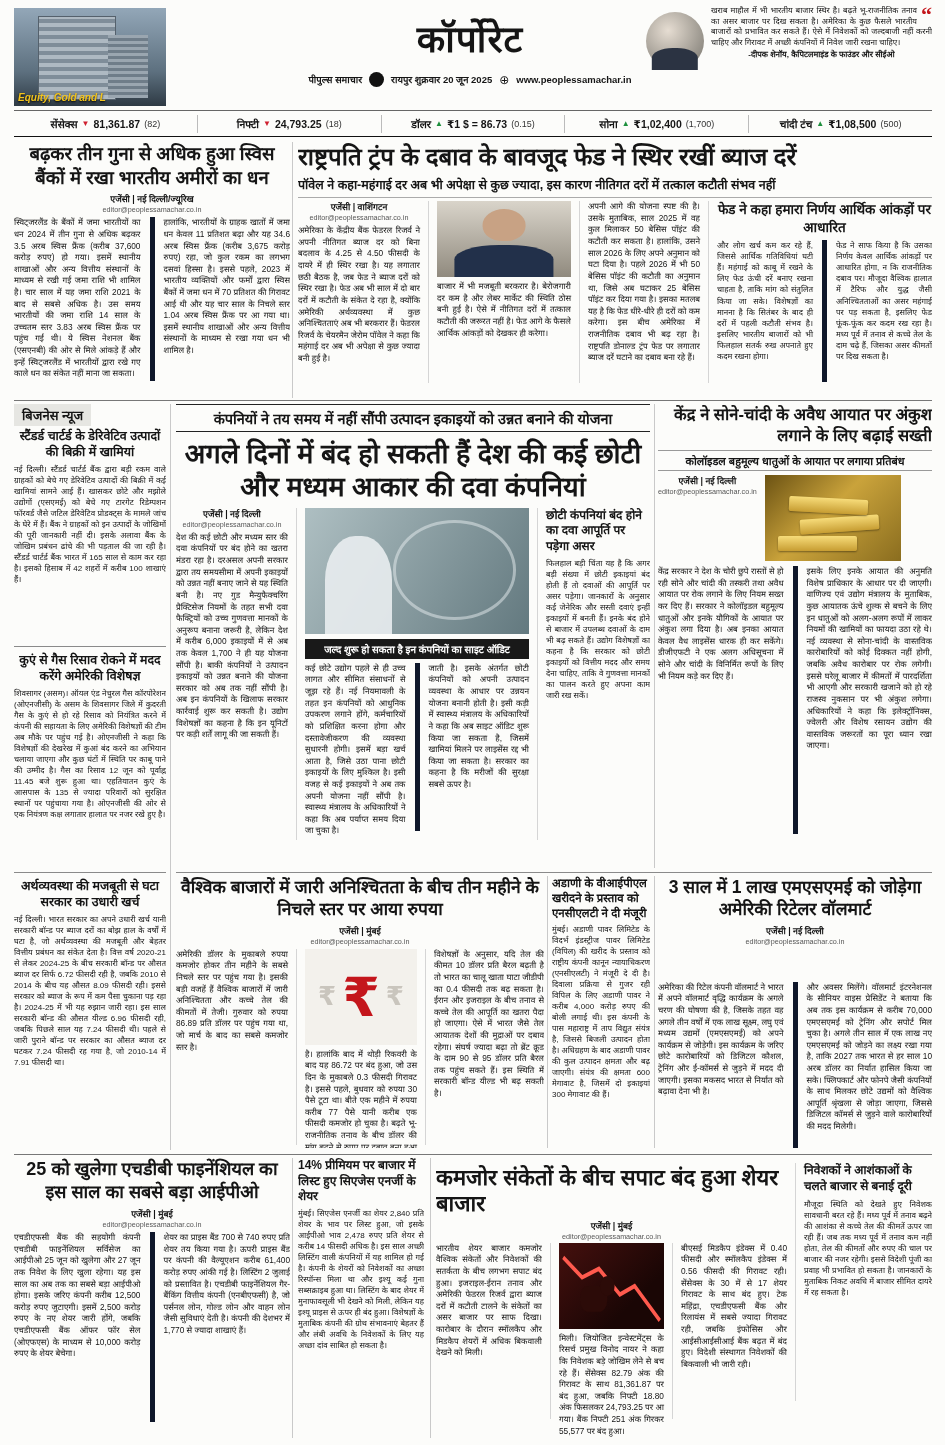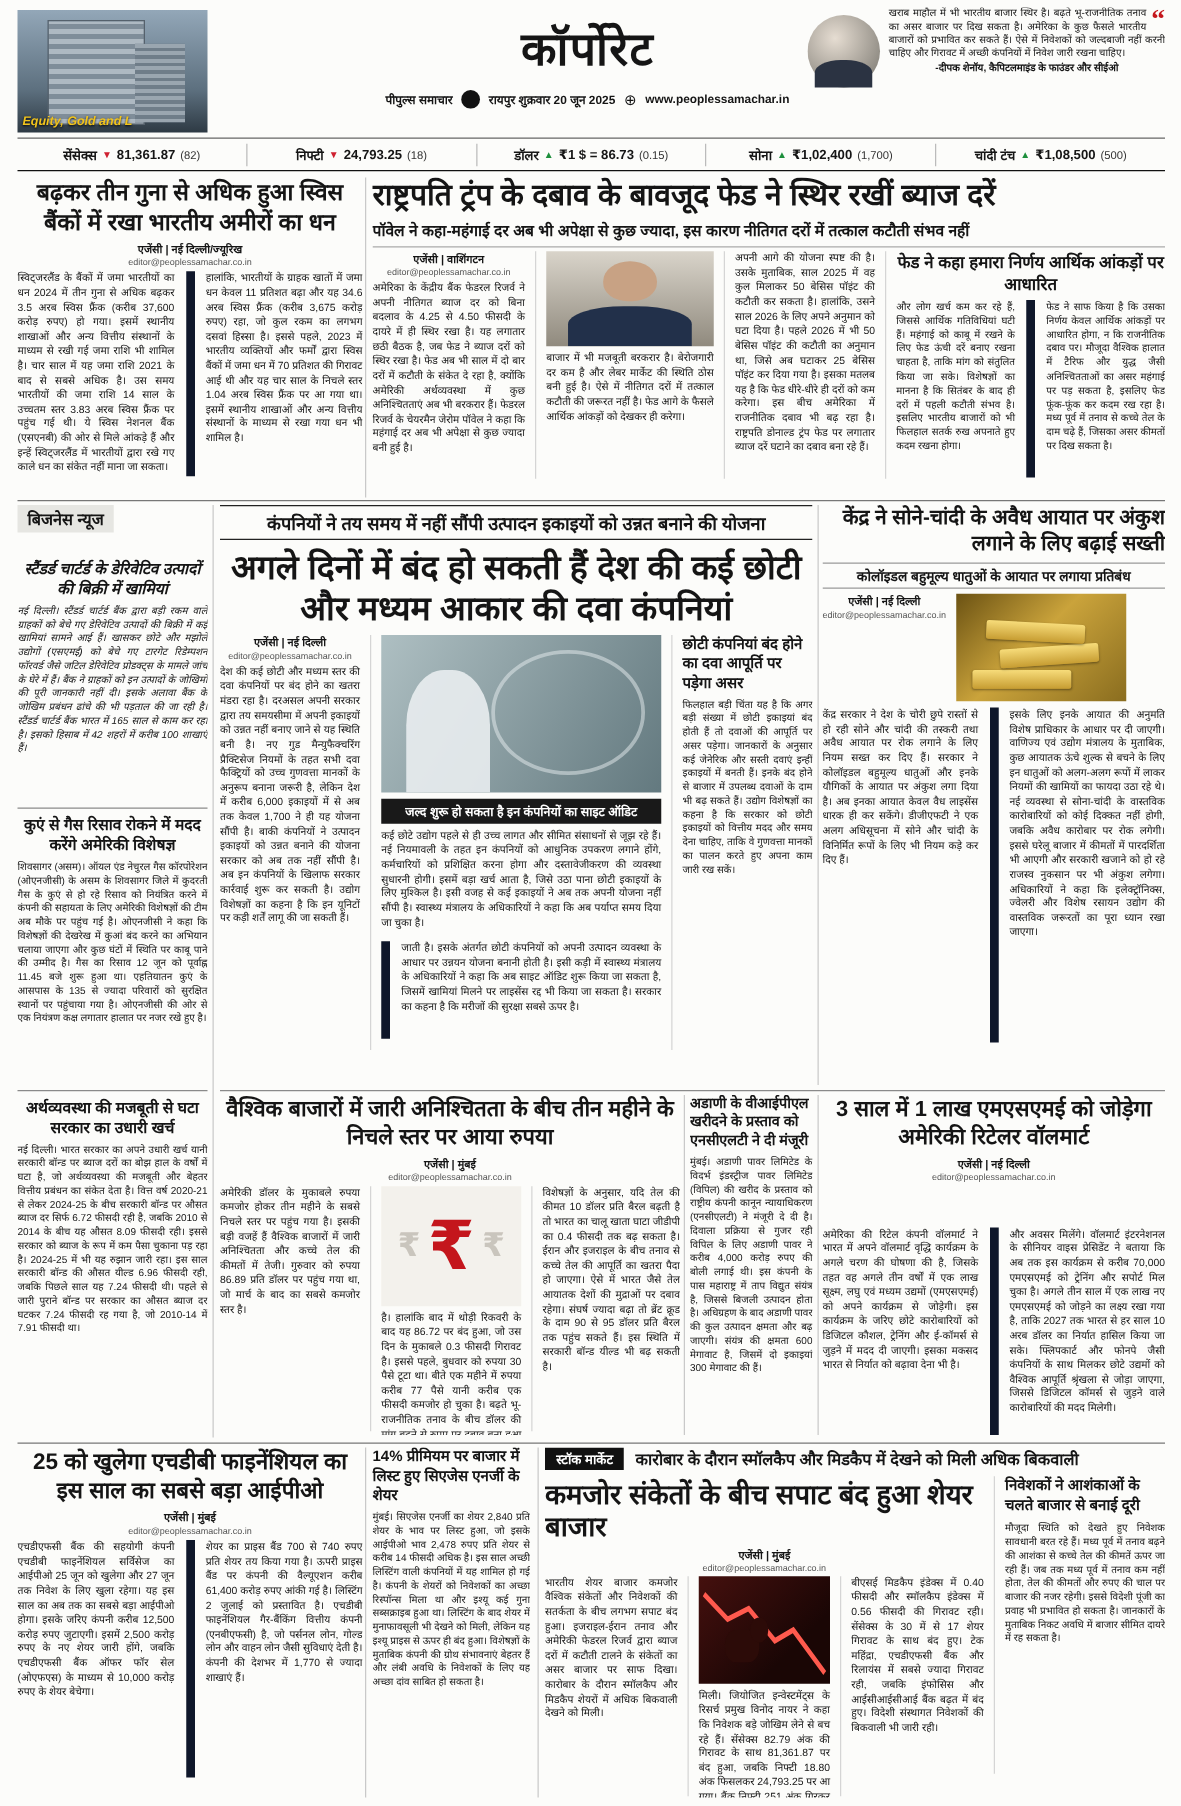--- a/index.html
+++ b/index.html
@@ -45,21 +45,21 @@
   .hl-md2{font-size:16.5px;font-weight:700;text-align:right;line-height:1.28;margin:0;}
   .hl-stock{font-size:22px;font-weight:700;line-height:1.2;margin:2px 0;}
   .hl-sm{font-size:12.5px;font-weight:700;text-align:center;line-height:1.3;margin:0 0 3px;}
   .byline{text-align:center;margin:4px auto 3px;}
   .b1{font-size:8.8px;font-weight:700;display:block;}
   .b2{font-size:7.2px;color:#555;display:block;}
   .btxt{font-size:8.3px;line-height:1.4;text-align:justify;}
   .btxt-sm{font-size:8px;line-height:1.38;text-align:justify;}
   .split{display:flex;gap:9px;}
   .split>*{flex:1;min-width:0;}
-  .split>*+*{border-left:7px solid #0f172a;padding-left:9px;}
+  .split>*+*{border-left:5px solid #0f172a;padding-left:9px;}
   .photo{position:relative;overflow:hidden;}
   
   .fed{left:298px;top:142px;width:634px;height:256px;}
   .fed-sub{font-size:12.5px;font-weight:700;margin:5px 0 2px;border-bottom:1px solid #aaa;padding-bottom:4px;}
   .fed-body{display:flex;gap:8px;margin-top:3px;height:182px;}
   .fed-c1{width:122px;flex:none;}
   .fed-c2{width:134px;flex:none;border-left:1px solid #d5d5d5;padding-left:8px;}
   .fed-c3{width:112px;flex:none;border-left:1px solid #d5d5d5;padding-left:8px;}
   .fed-panel{flex:1;border-left:1px solid #d5d5d5;padding-left:8px;}
   .powell{height:76px;background:linear-gradient(#d9d4ca,#908a7e);margin-bottom:4px;}
@@ -220,21 +220,21 @@
         <div class="split" style="height:142px;">
           <div class="btxt-sm">और लोग खर्च कम कर रहे हैं, जिससे आर्थिक गतिविधियां घटी हैं। महंगाई को काबू में रखने के लिए फेड ऊंची दरें बनाए रखना चाहता है, ताकि मांग को संतुलित किया जा सके। विशेषज्ञों का मानना है कि सितंबर के बाद ही दरों में पहली कटौती संभव है। इसलिए भारतीय बाजारों को भी फिलहाल सतर्क रुख अपनाते हुए कदम रखना होगा।</div>
           <div class="btxt-sm">फेड ने साफ किया है कि उसका निर्णय केवल आर्थिक आंकड़ों पर आधारित होगा, न कि राजनीतिक दबाव पर। मौजूदा वैश्विक हालात में टैरिफ और युद्ध जैसी अनिश्चितताओं का असर महंगाई पर पड़ सकता है, इसलिए फेड फूंक-फूंक कर कदम रख रहा है। मध्य पूर्व में तनाव से कच्चे तेल के दाम चढ़े हैं, जिसका असर कीमतों पर दिख सकता है।</div>
         </div>
       </div>
     </div>
   </div>
 
   <div class="abs biz-label">बिजनेस न्यूज</div>
 
-  <div class="abs sb" style="top:447px;height:212px;font-style:italic;">
+  <div class="abs sb" style="top:428px;height:212px;">
     <h3 class="hl-sm">स्टैंडर्ड चार्टर्ड के डेरिवेटिव उत्पादों की बिक्री में खामियां</h3>
     <div class="btxt-sm">नई दिल्ली। स्टैंडर्ड चार्टर्ड बैंक द्वारा बड़ी रकम वाले ग्राहकों को बेचे गए डेरिवेटिव उत्पादों की बिक्री में कई खामियां सामने आई हैं। खासकर छोटे और मझोले उद्योगों (एसएमई) को बेचे गए टारगेट रिडेम्पशन फॉरवर्ड जैसे जटिल डेरिवेटिव प्रोडक्ट्स के मामले जांच के घेरे में हैं। बैंक ने ग्राहकों को इन उत्पादों के जोखिमों की पूरी जानकारी नहीं दी। इसके अलावा बैंक के जोखिम प्रबंधन ढांचे की भी पड़ताल की जा रही है। स्टैंडर्ड चार्टर्ड बैंक भारत में 165 साल से काम कर रहा है। इसको हिसाब में 42 शहरों में करीब 100 शाखाएं हैं।</div>
   </div>
   <div class="hrule" style="left:14px;top:646px;width:152px;"></div>
 
   <div class="abs sb" style="top:652px;height:216px;">
     <h3 class="hl-sm">कुएं से गैस रिसाव रोकने में मदद करेंगे अमेरिकी विशेषज्ञ</h3>
     <div class="btxt-sm">शिवसागर (असम)। ऑयल एंड नेचुरल गैस कॉरपोरेशन (ओएनजीसी) के असम के शिवसागर जिले में कुदरती गैस के कुएं से हो रहे रिसाव को नियंत्रित करने में कंपनी की सहायता के लिए अमेरिकी विशेषज्ञों की टीम अब मौके पर पहुंच गई है। ओएनजीसी ने कहा कि विशेषज्ञों की देखरेख में कुआं बंद करने का अभियान चलाया जाएगा और कुछ घंटों में स्थिति पर काबू पाने की उम्मीद है। गैस का रिसाव 12 जून को पूर्वाह्न 11.45 बजे शुरू हुआ था। एहतियातन कुएं के आसपास के 135 से ज्यादा परिवारों को सुरक्षित स्थानों पर पहुंचाया गया है। ओएनजीसी की ओर से एक नियंत्रण कक्ष लगातार हालात पर नजर रखे हुए है।</div>
   </div>
   <div class="hrule" style="left:14px;top:872px;width:152px;"></div>
@@ -254,21 +254,21 @@
           <span class="b2">editor@peoplessamachar.co.in</span>
         </div>
         <div class="btxt">देश की कई छोटी और मध्यम स्तर की दवा कंपनियों पर बंद होने का खतरा मंडरा रहा है। दरअसल अपनी सरकार द्वारा तय समयसीमा में अपनी इकाइयों को उन्नत नहीं बनाए जाने से यह स्थिति बनी है। नए गुड मैन्युफैक्चरिंग प्रैक्टिसेज नियमों के तहत सभी दवा फैक्ट्रियों को उच्च गुणवत्ता मानकों के अनुरूप बनाना जरूरी है, लेकिन देश में करीब 6,000 इकाइयों में से अब तक केवल 1,700 ने ही यह योजना सौंपी है। बाकी कंपनियों ने उत्पादन इकाइयों को उन्नत बनाने की योजना सरकार को अब तक नहीं सौंपी है। अब इन कंपनियों के खिलाफ सरकार कार्रवाई शुरू कर सकती है। उद्योग विशेषज्ञों का कहना है कि इन यूनिटों पर कड़ी शर्तें लागू की जा सकती हैं।</div>
       </div>
       <div class="ph-c2">
         <div class="photo pharma-photo">
           <div class="ph-machine"></div>
           <div class="ph-person"></div>
         </div>
         <div class="audit">जल्द शुरू हो सकता है इन कंपनियों का साइट ऑडिट</div>
-        <div class="split" style="height:168px;flex-direction:column;">
+        <div class="split" style="height:168px;">
           <div class="btxt">कई छोटे उद्योग पहले से ही उच्च लागत और सीमित संसाधनों से जूझ रहे हैं। नई नियमावली के तहत इन कंपनियों को आधुनिक उपकरण लगाने होंगे, कर्मचारियों को प्रशिक्षित करना होगा और दस्तावेजीकरण की व्यवस्था सुधारनी होगी। इसमें बड़ा खर्च आता है, जिसे उठा पाना छोटी इकाइयों के लिए मुश्किल है। इसी वजह से कई इकाइयों ने अब तक अपनी योजना नहीं सौंपी है। स्वास्थ्य मंत्रालय के अधिकारियों ने कहा कि अब पर्याप्त समय दिया जा चुका है।</div>
           <div class="btxt">जाती है। इसके अंतर्गत छोटी कंपनियों को अपनी उत्पादन व्यवस्था के आधार पर उन्नयन योजना बनानी होती है। इसी कड़ी में स्वास्थ्य मंत्रालय के अधिकारियों ने कहा कि अब साइट ऑडिट शुरू किया जा सकता है, जिसमें खामियां मिलने पर लाइसेंस रद्द भी किया जा सकता है। सरकार का कहना है कि मरीजों की सुरक्षा सबसे ऊपर है।</div>
         </div>
       </div>
       <div class="ph-c3">
         <h3 class="side-head">छोटी कंपनियां बंद होने का दवा आपूर्ति पर पड़ेगा असर</h3>
         <div class="btxt-sm">फिलहाल बड़ी चिंता यह है कि अगर बड़ी संख्या में छोटी इकाइयां बंद होती हैं तो दवाओं की आपूर्ति पर असर पड़ेगा। जानकारों के अनुसार कई जेनेरिक और सस्ती दवाएं इन्हीं इकाइयों में बनती हैं। इनके बंद होने से बाजार में उपलब्ध दवाओं के दाम भी बढ़ सकते हैं। उद्योग विशेषज्ञों का कहना है कि सरकार को छोटी इकाइयों को वित्तीय मदद और समय देना चाहिए, ताकि वे गुणवत्ता मानकों का पालन करते हुए अपना काम जारी रख सकें।</div>
       </div>
     </div>
   </div>
@@ -347,24 +347,20 @@
       <div class="btxt">शेयर का प्राइस बैंड 700 से 740 रुपए प्रति शेयर तय किया गया है। ऊपरी प्राइस बैंड पर कंपनी की वैल्यूएशन करीब 61,400 करोड़ रुपए आंकी गई है। लिस्टिंग 2 जुलाई को प्रस्तावित है। एचडीबी फाइनेंशियल गैर-बैंकिंग वित्तीय कंपनी (एनबीएफसी) है, जो पर्सनल लोन, गोल्ड लोन और वाहन लोन जैसी सुविधाएं देती है। कंपनी की देशभर में 1,770 से ज्यादा शाखाएं हैं।</div>
     </div>
   </div>
 
   <div class="abs listing">
     <h3 class="hl-sm" style="text-align:left;font-size:12px;">14% प्रीमियम पर बाजार में लिस्ट हुए सिएजेस एनर्जी के शेयर</h3>
     <div class="btxt-sm">मुंबई। सिएजेस एनर्जी का शेयर 2,840 प्रति शेयर के भाव पर लिस्ट हुआ, जो इसके आईपीओ भाव 2,478 रुपए प्रति शेयर से करीब 14 फीसदी अधिक है। इस साल अच्छी लिस्टिंग वाली कंपनियों में यह शामिल हो गई है। कंपनी के शेयरों को निवेशकों का अच्छा रिस्पॉन्स मिला था और इश्यू कई गुना सब्सक्राइब हुआ था। लिस्टिंग के बाद शेयर में मुनाफावसूली भी देखने को मिली, लेकिन यह इश्यू प्राइस से ऊपर ही बंद हुआ। विशेषज्ञों के मुताबिक कंपनी की ग्रोथ संभावनाएं बेहतर हैं और लंबी अवधि के निवेशकों के लिए यह अच्छा दांव साबित हो सकता है।</div>
   </div>
 
   <div class="abs stock">
-    <div class="stock-top">
-      <span class="sm-label">स्टॉक मार्केट</span>
-      <span class="stock-kicker">कारोबार के दौरान स्मॉलकैप और मिडकैप में देखने को मिली अधिक बिकवाली</span>
-    </div>
     <div class="stock-main">
       <div class="stock-left">
         <h2 class="hl-stock">कमजोर संकेतों के बीच सपाट बंद हुआ शेयर बाजार</h2>
         <div class="byline" style="margin:2px auto;">
           <span class="b1">एजेंसी | मुंबई</span>
           <span class="b2">editor@peoplessamachar.co.in</span>
         </div>
         <div class="stock-cols">
           <div class="st-c1">
             <div class="btxt">भारतीय शेयर बाजार कमजोर वैश्विक संकेतों और निवेशकों की सतर्कता के बीच लगभग सपाट बंद हुआ। इजराइल-ईरान तनाव और अमेरिकी फेडरल रिजर्व द्वारा ब्याज दरों में कटौती टालने के संकेतों का असर बाजार पर साफ दिखा। कारोबार के दौरान स्मॉलकैप और मिडकैप शेयरों में अधिक बिकवाली देखने को मिली।</div>

